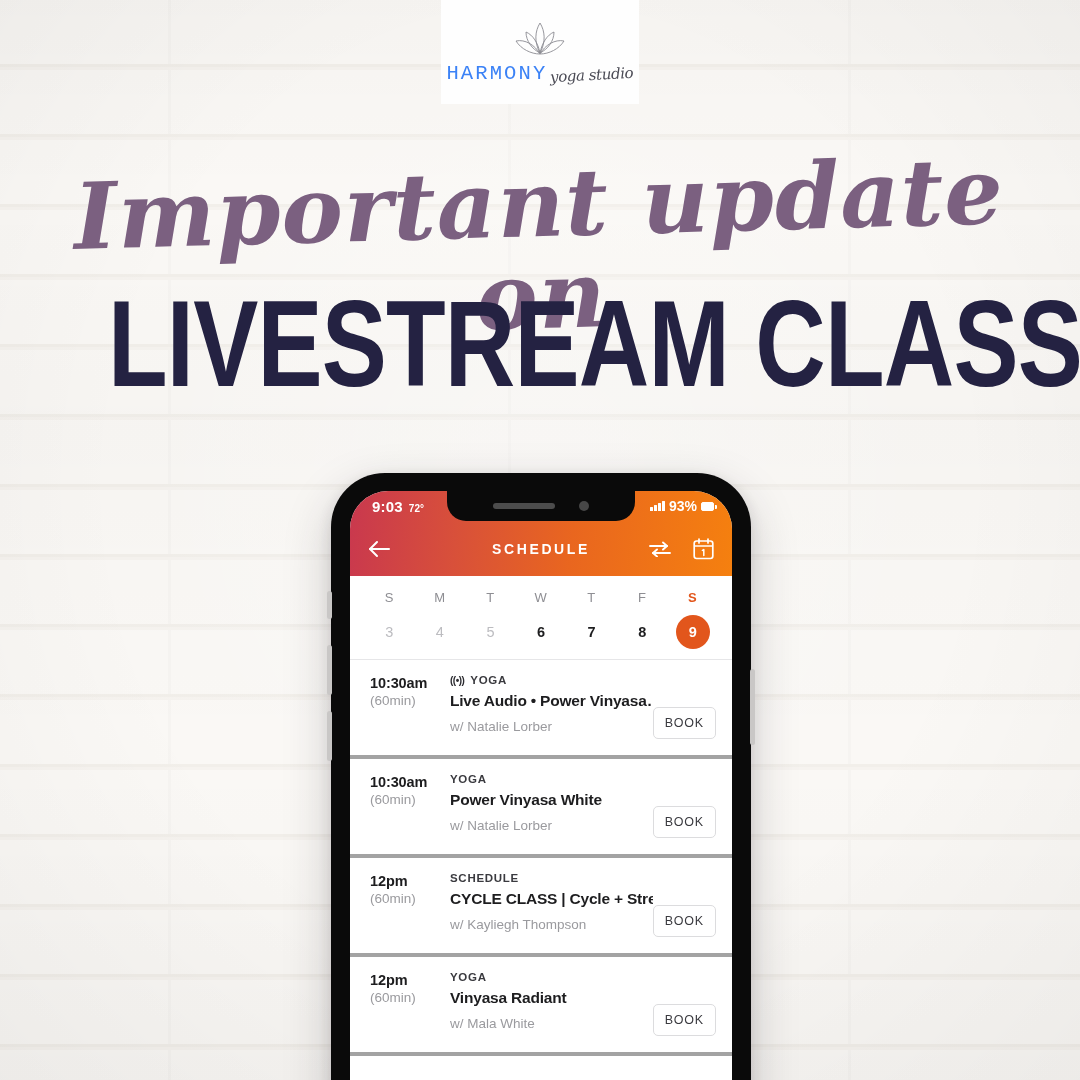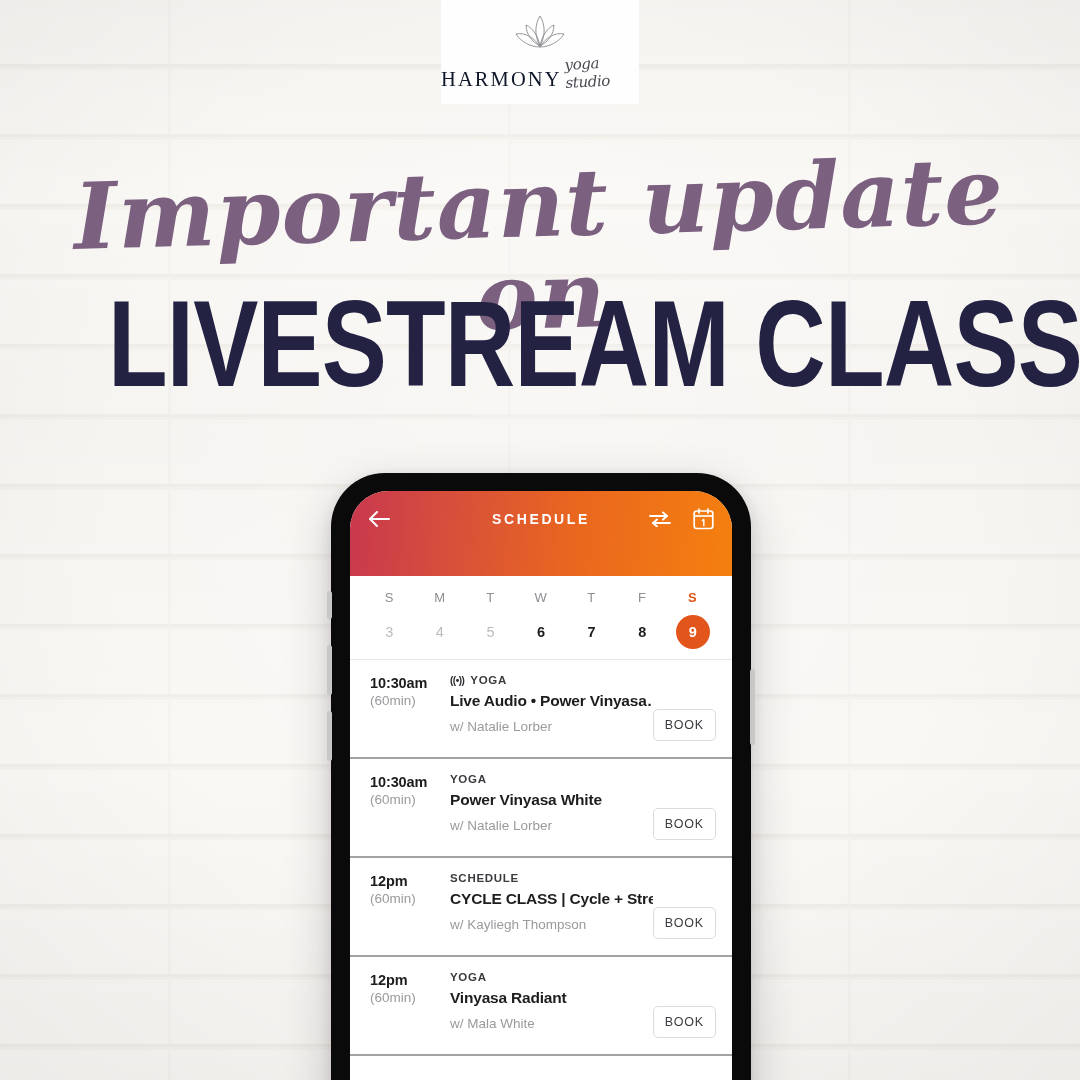--- a/index.html
+++ b/index.html
@@ -41,22 +41,22 @@
   
   .logo-card {
     position:absolute; left:441px; top:0; width:198px; height:104px;
     background:#fefefe;
     display:flex; flex-direction:column; align-items:center; justify-content:center;
     gap:2px;
   }
   .lotus { width:62px; height:40px; display:block; }
   .logo-wordmark { display:flex; align-items:flex-end; gap:3px; }
   .logo-harmony {
-    font-family:Liberation Serif, serif;
-    font-size:20.5px; letter-spacing:2.1px; color:#0f172a; font-weight:400;
+    font-family:Liberation Mono, monospace;
+    font-size:20.5px; letter-spacing:2.1px; color:#3b82f6; font-weight:400;
   }
   .logo-script {
     font-family:"DejaVu Serif", serif;
     font-style:italic; font-size:15px; color:#4b4b55;
     letter-spacing:-0.4px; transform:translateY(-1px) rotate(-3deg);
   }
 
   
   .script-line {
     position:absolute; left:0; right:0; top:158px;
@@ -164,21 +164,21 @@
   .cal-num.past { color:#bcbcc0; font-weight:400; }
   .cal-num.sel { background:#e2561c; color:#fff; font-weight:700; }
 
   .divider { height:1px; background:#e6e6e8; }
 
   
   .rows { background:#fff; }
   .row {
     display:flex; align-items:flex-start;
     padding:14px 16px 14px 20px;
-    border-bottom:2px solid #a3a3a3;
+    border-bottom:4px solid #a3a3a3;
     min-height:99px;
     position:relative;
   }
   .r-time { width:74px; flex:none; padding-top:1px; }
   .r-time .t { font-size:14.5px; font-weight:700; color:#1d1d1f; letter-spacing:-0.1px; }
   .r-time .d { font-size:13.5px; color:#9a9a9e; margin-top:2px; }
   .r-body { flex:1; min-width:0; padding-left:6px; }
   .r-cat { display:flex; align-items:center; gap:6px; }
   .live-icon { font-size:10px; color:#2b2b30; letter-spacing:-0.5px; font-weight:700; }
   .r-cat-text { font-size:11.5px; color:#3a3a3f; letter-spacing:0.7px; font-weight:700; }
@@ -222,20 +222,40 @@
 
 <div class="phone">
   <div class="btn-side btn-silent"></div>
   <div class="btn-side btn-vup"></div>
   <div class="btn-side btn-vdn"></div>
   <div class="btn-side btn-power"></div>
 
   <div class="screen">
 
     <div class="topbar">
+      <div class="statusbar">
+        <div class="sb-left">
+          <span class="sb-time">9:03</span>
+          <span class="sb-temp">72°</span>
+        </div>
+        <div class="sb-right">
+          <span class="sig">
+              <i></i>
+              <i></i>
+              <i></i>
+              <i></i>
+            </span>
+          <span class="sb-batt-text">93%</span>
+          <span class="batt"></span>
+        </div>
+        <div class="notch">
+          <span class="speaker"></span>
+          <span class="camera"></span>
+        </div>
+      </div>
 
       <div class="appbar">
         <span class="ab-icon">
           <svg width="23" height="18" viewBox="0 0 23 18" fill="none" stroke="#fff" stroke-width="2" stroke-linecap="round" stroke-linejoin="round">
             <path d="M21 9H2"></path>
               <path d="M9 2L2 9l7 7"></path>
           </svg>
         </span>
         <span class="appbar-title">SCHEDULE</span>
         <span class="ab-right">

